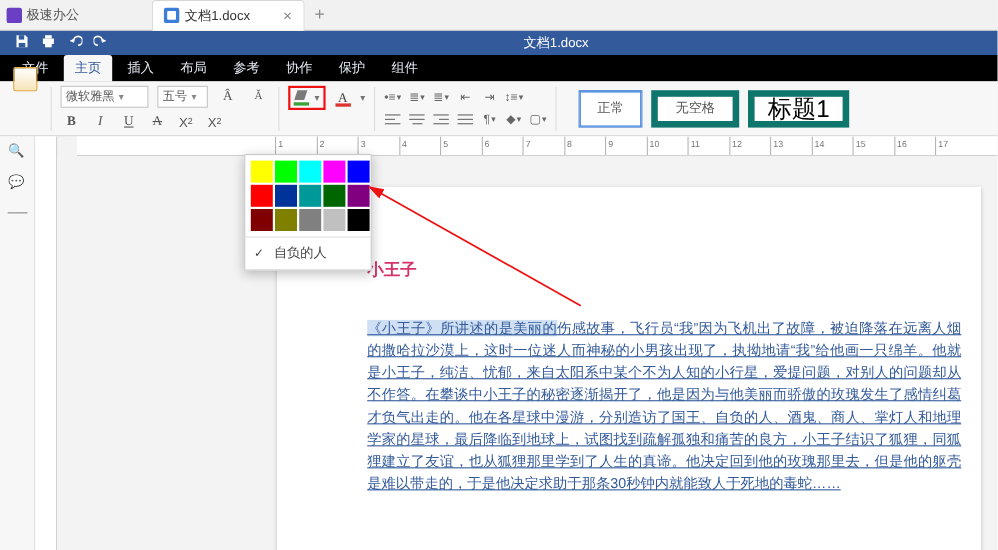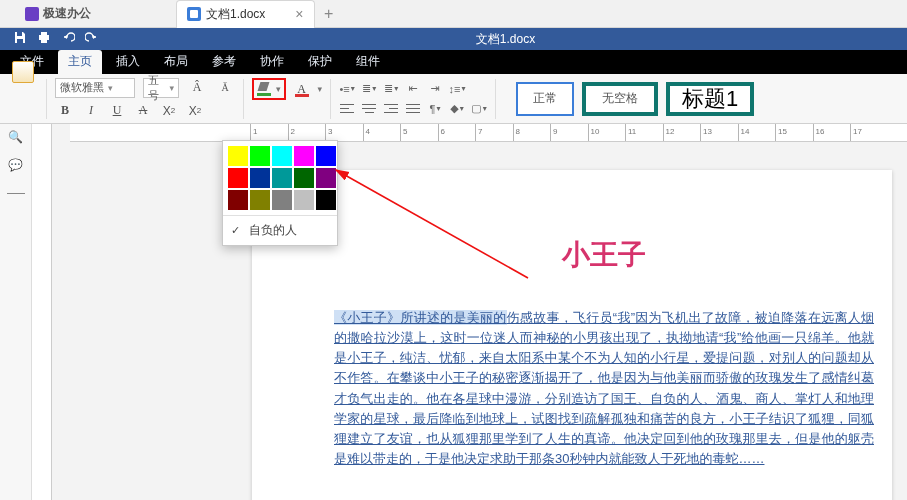--- a/index.html
+++ b/index.html
@@ -1,20 +1,20 @@
 <!DOCTYPE html>
 <html><head>
 <meta charset="utf-8">
 <style>
 * { margin:0; padding:0; box-sizing:border-box; font-family:"Microsoft YaHei","PingFang SC",Arial,sans-serif; }
 body { width:907px; height:500px; background:#f5f5f5; overflow:hidden; position:relative; }
 
 
 .app-hdr { height:28px; background:#f1f1f1; display:flex; align-items:center; border-bottom:1px solid #d6d6d6; }
-.app-logo { display:flex; align-items:center; padding:0 25px; font-size:12px; color:#555; font-weight:bold; }
+.app-logo { display:flex; align-items:center; padding:0 6px; font-size:12px; color:#555; font-weight:normal; }
 .app-logo-box { width:14px; height:14px; background:#6a3fc4; border-radius:2px; margin-right:4px; display:inline-block; }
 .doc-tab { height:28px; display:flex; align-items:center; background:#fff; border:1px solid #d6d6d6; border-bottom:none; border-radius:4px 4px 0 0; margin-left:60px; padding:0 10px; font-size:12px; color:#333; }
 .doc-tab-ico { width:14px; height:14px; background:#3b7dd8; border-radius:2px; margin-right:5px; display:inline-block; position:relative; }
 .doc-tab-ico::after { content:""; position:absolute; inset:3px; background:#fff; border-radius:1px; }
 .doc-tab-close { margin-left:30px; font-size:14px; color:#888; }
 .add-tab { width:28px; text-align:center; color:#888; font-size:16px; }
 
 
 .quick-bar { height:22px; background:#335a9a; display:flex; align-items:center; padding-left:8px; }
 .quick-bar .qi { width:24px; color:#fff; font-size:12px; text-align:center; }
@@ -53,21 +53,21 @@
 .tiny .caret { font-size:8px; margin-left:1px; }
 .align-lines { width:14px; height:10px; position:relative; }
 .align-lines span { position:absolute; height:1px; background:#666; left:0;}
 .al1 span:nth-child(1){top:0;width:14px}.al1 span:nth-child(2){top:4px;width:9px}.al1 span:nth-child(3){top:8px;width:14px}
 .al2 span:nth-child(1){top:0;width:14px}.al2 span:nth-child(2){top:4px;width:14px;left:0}.al2 span:nth-child(3){top:8px;width:9px;left:3px}
 .al3 span:nth-child(1){top:0;width:14px}.al3 span:nth-child(2){top:4px;width:9px;left:5px}.al3 span:nth-child(3){top:8px;width:14px}
 .al4 span:nth-child(1){top:0;width:14px}.al4 span:nth-child(2){top:4px;width:14px}.al4 span:nth-child(3){top:8px;width:14px}
 
 
 .styles { display:flex; gap:8px; margin-left:12px;justify-content:space-between; }
-.sbox { border:4px solid #0f766e; background:#fff; height:34px; display:flex; align-items:center; justify-content:center; padding:0 16px; font-size:12px; color:#555; }
+.sbox { border:6px solid #0f766e; background:#fff; height:34px; display:flex; align-items:center; justify-content:center; padding:0 16px; font-size:12px; color:#555; }
 .sbox.sel-active { border:1px solid #3b7dd8; box-shadow:inset 0 0 0 1px #3b7dd8;}
 .sbox.big1 { font-size:22px; font-weight:normal; color:#000000; padding:0 12px;}
 .sbox.big2 { font-size:20px; color:#222; padding:0 10px;}
 
 
 .color-pop { position:absolute; left:222px; top:140px; width:116px; background:#fff; border:1px solid #c9c9c9; box-shadow:0 3px 10px rgba(0,0,0,.25); z-index:20; }
 .color-grid { display:grid; grid-template-columns:repeat(5,20px); gap:2px; padding:5px; }
 .csw { width:20px; height:20px; }
 .pop-sep { border-top:1px solid #e0e0e0; margin:0;}
 .pop-item { display:flex; align-items:center; font-size:12px; color:#444; padding:6px 8px; gap:6px;}
@@ -82,21 +82,21 @@
 
 
 .hruler { position:absolute; left:70px; right:0; top:0; height:18px; background:#fff; border-bottom:1px solid #ccc; font-size:8px; color:#777; overflow:hidden;}
 .hruler .ticks { position:absolute; left:180px; top:0; height:18px; display:flex; }
 .hruler .tick { width:37.5px; border-left:1px solid #b5b5b5; position:relative; height:18px; }
 .hruler .tick::after { content:attr(data-n); position:absolute; left:2px; top:3px; }
 .vruler { position:absolute; left:32px; top:0; bottom:0; width:20px; background:#fff; border-right:1px solid #ccc; }
 
 .canvas { position:absolute; left:52px; top:18px; right:0; bottom:0; overflow:auto; background:#f3f3f3;}
 .page { width:640px; min-height:760px; background:#fff; margin:28px auto 40px 200px; box-shadow:0 1px 4px rgba(0,0,0,.2); padding:66px 18px 40px 82px; }
-.doc-title { text-align:center; font-size:28px; font-weight:bold; color:#d6336c; margin-bottom:34px; }
+.doc-title { text-align:left; font-size:15px; font-weight:bold; color:#d6336c; margin-bottom:34px; }
 .doc-body { font-size:13px; color:#335a9a; line-height:1.55; text-align:justify;text-decoration:underline;}
 .doc-body .sel-text { background:#cfe0f5; }
 
 
 .arrow-svg { position:absolute; z-index:30; left:0; top:0; pointer-events:none;}
 </style>
 </head>
 <body>
 
 <div class="app-hdr">
@@ -151,21 +151,21 @@
     <div class="small-lbl">粘贴</div>
   </div>
   <div class="rb-sep"></div>
 
   <div style="display:flex;flex-direction:column;gap:4px">
     <div class="font-row">
       <div class="sel" style="width:80px">
           <span>微软雅黑</span>
           <span class="caret">▾</span>
         </div>
-      <div class="sel" style="width:36px">
+      <div class="sel" style="width:46px">
           <span>五号</span>
           <span class="caret">▾</span>
         </div>
       <div class="rb-btn">Â</div>
       <div class="rb-btn" style="font-size:10px">Ǎ</div>
     </div>
     <div class="rb-btn-row">
       <div class="rb-btn" style="font-weight:bold">B</div>
       <div class="rb-btn" style="font-style:italic">I</div>
       <div class="rb-btn" style="text-decoration:underline">U</div>

